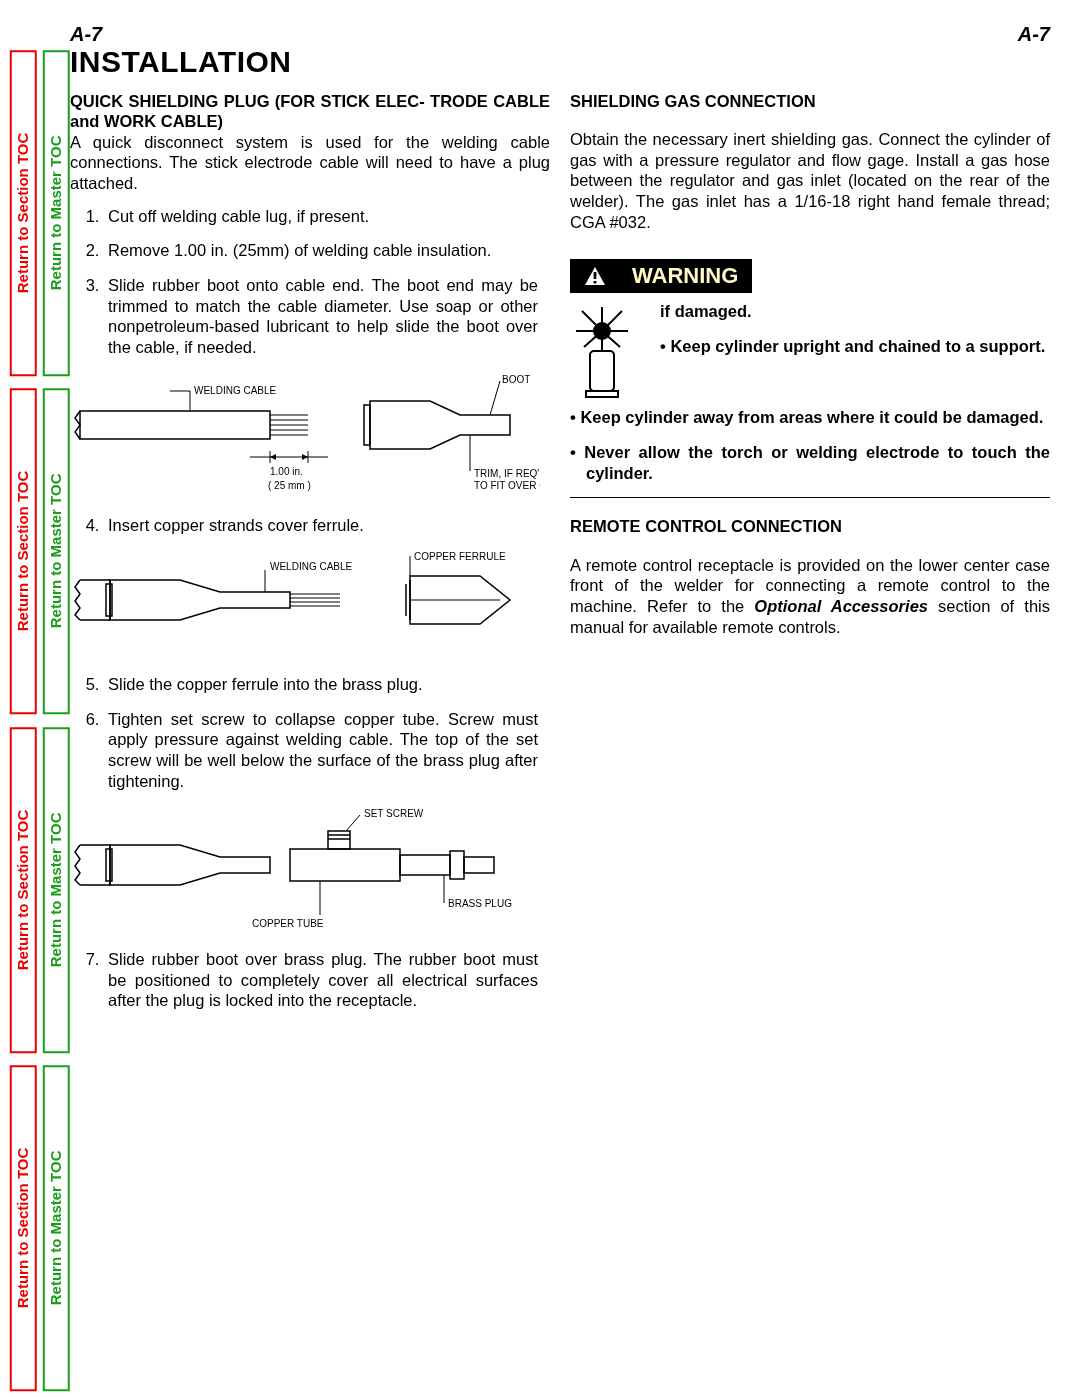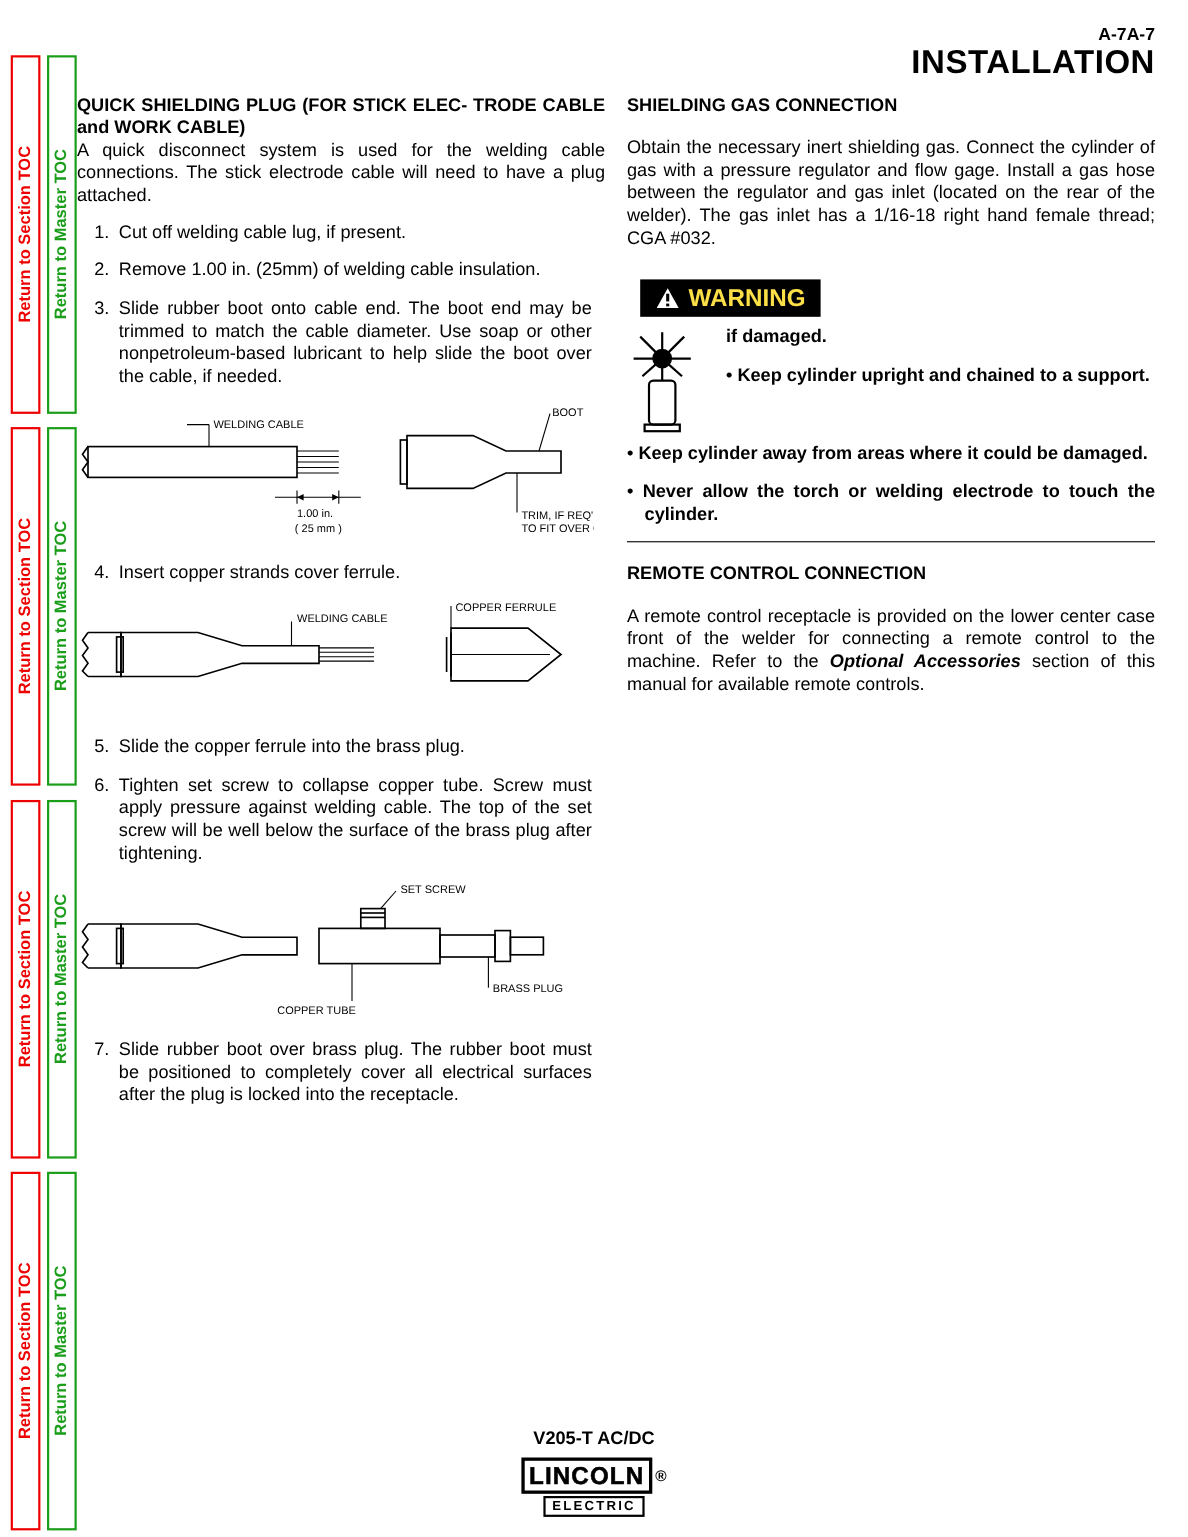--- a/index.html
+++ b/index.html
@@ -46,26 +46,27 @@
     display: flex;
     align-items: center;
     justify-content: center;
     cursor: pointer;
   }
   .sidebar-link.section { color: #e00; border-color: #e00; }
   .sidebar-link.master  { color: #1a9e1a; border-color: #1a9e1a; }
   .top-row {
     display: flex;
     align-items: flex-start;
-    justify-content: flex-end;
-    font-weight: bold;
-    font-size: 16px;
+    justify-content: space-between;
+    font-weight: bold;
+    font-size: 20px;
+    font-style: italic;
   }
   .heading {
-    text-align: right;
+    text-align: left;
     font-size: 30px;
     font-weight: bold;
     margin: -4px auto 10px;
     letter-spacing: 0.5px;
   }
   .columns {
     display: flex;
     gap: 20px;
   }
   .col {
@@ -86,28 +87,28 @@
     margin-bottom: 14px;
     text-align: justify;
   }
   .diagram {
     margin: 2px 0 14px 0;
   }
   .diagram svg { display: block; }
   
   .warn-bar {
     background: #000;
-    color: #fde047;
+    color: #fef9c3;
     font-size: 22px;
     font-weight: bold;
     padding: 3px 14px 4px;
     display: inline-flex;
     align-items: center;
-    gap: 8px;
-    margin: 10px 0 8px 12px;
+    gap: 26px;
+    margin: 10px 0 8px 0;
   }
   .warn-bar svg { flex: none; }
   .warning-row {
     display: flex;
     align-items: flex-start;
     gap: 12px;
   }
   ul.bullets {
     list-style: none;
     padding-left: 0;
@@ -375,24 +376,14 @@
 
       <hr class="divider">
 
       <div class="subhead">REMOTE CONTROL CONNECTION</div>
       <p class="just" style="margin-top:18px;">
         <span>A remote control receptacle is provided on the lower center case front of the welder for connecting a remote control to the machine. Refer to the </span><b><i>Optional Accessories</i></b><span> section of this manual for available remote controls.</span>
       </p>
     </div>
   </div>
 
-  <div class="footer" style="position:absolute; left:0; right:0; bottom:18px;">
-    <div>V205-T AC/DC</div>
-    <div class="logo-wrap">
-      <div class="lincoln-logo">
-        <span class="lincoln-text">LINCOLN</span>
-        <span class="reg">®</span>
-      </div>
-      <div class="electric-box">ELECTRIC</div>
-    </div>
-  </div>
 
 </div>
 
 </body></html>

